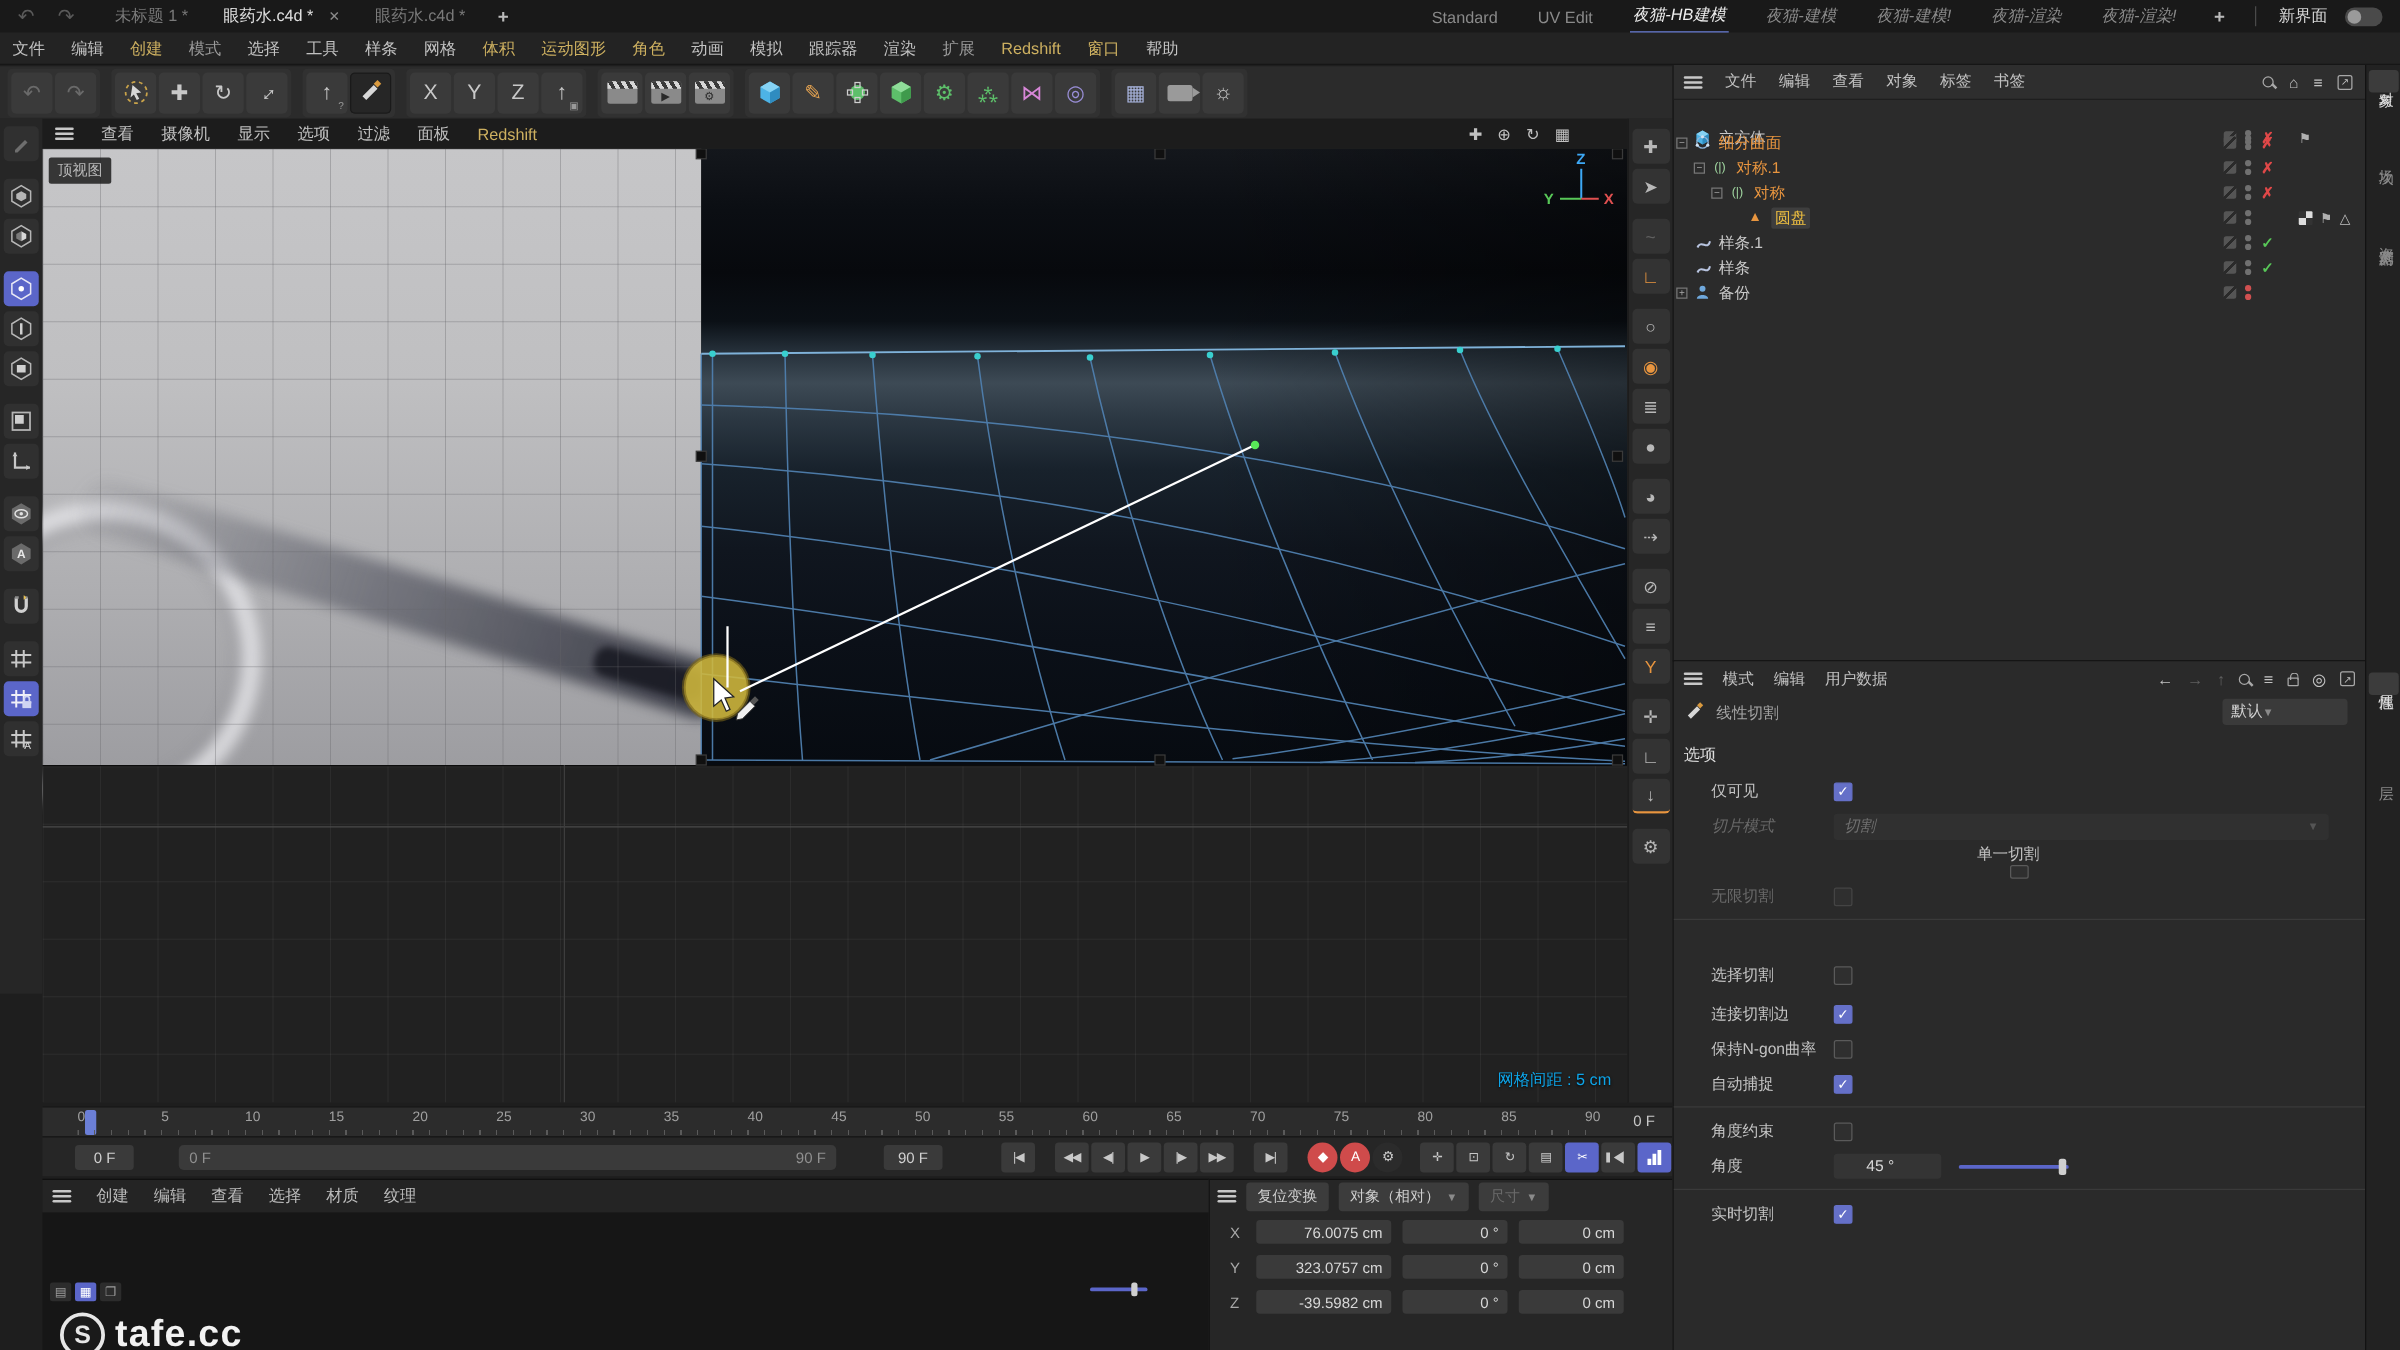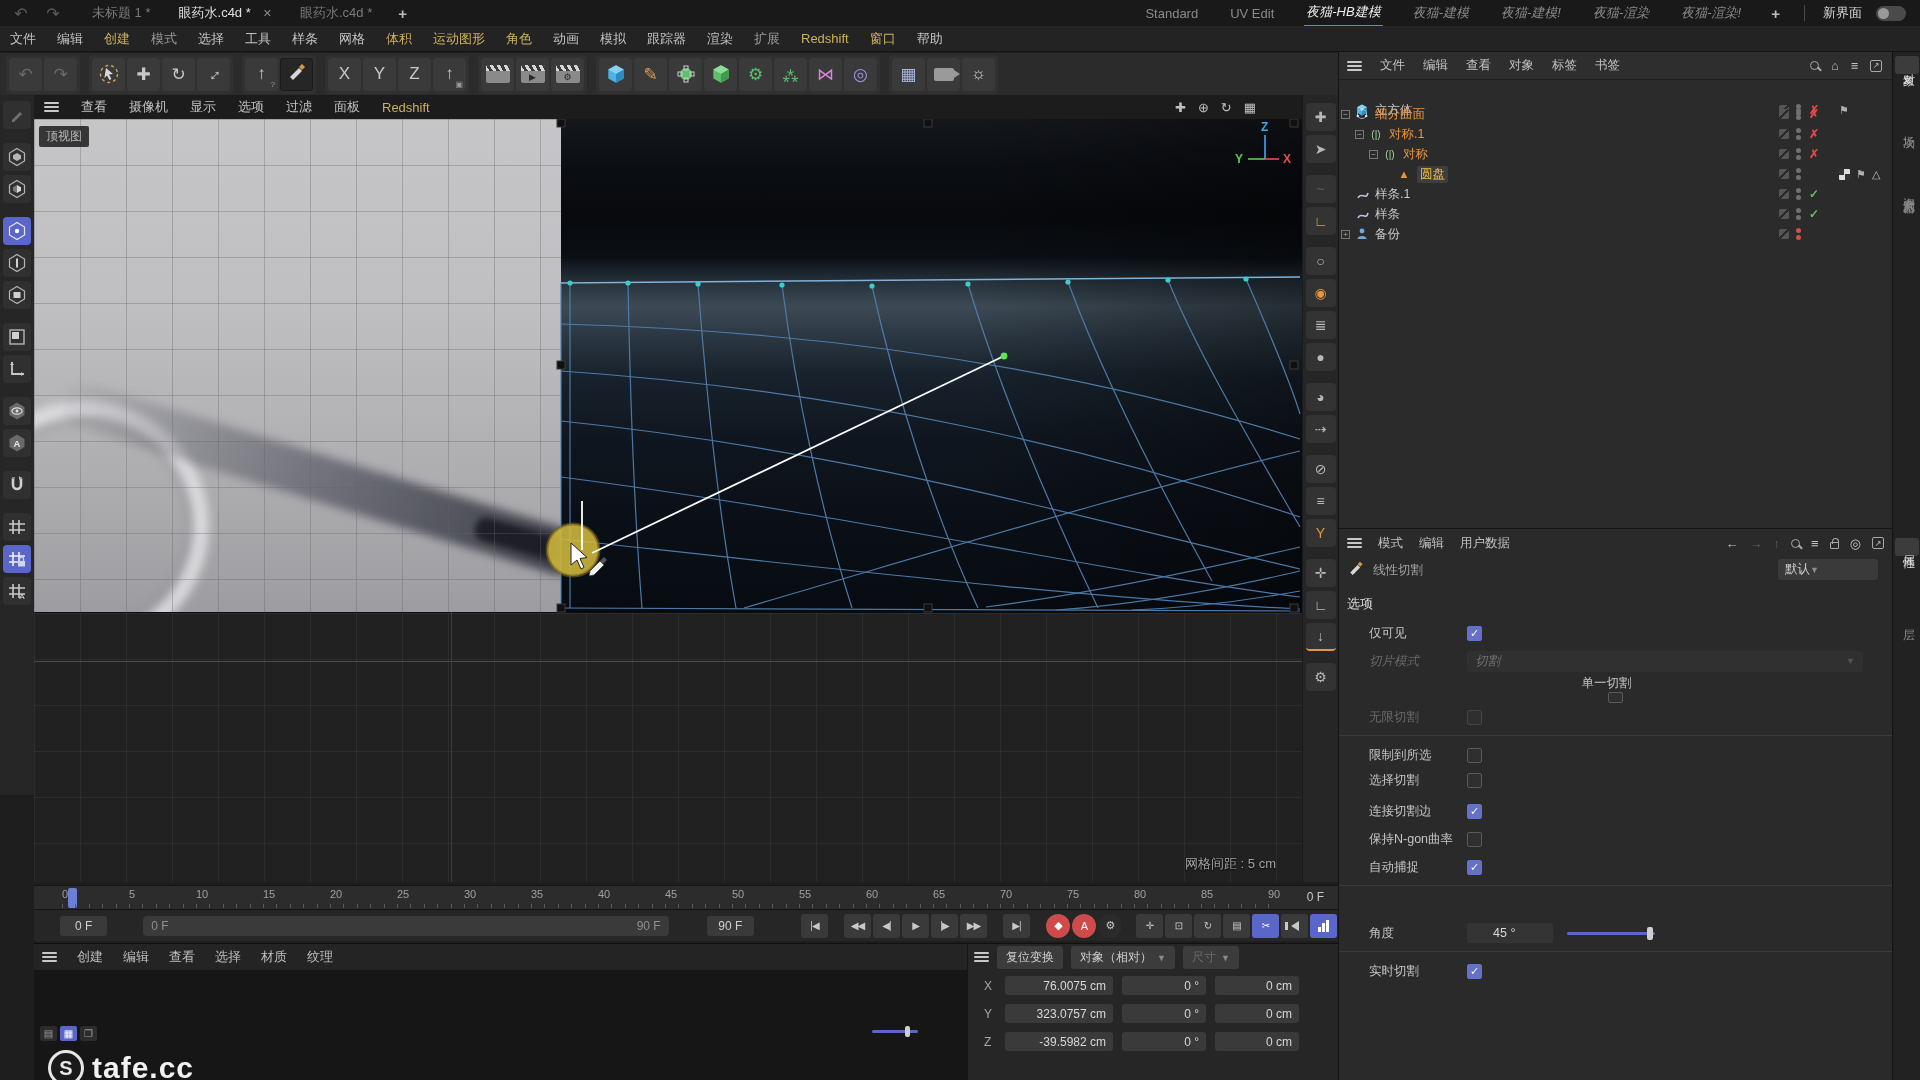--- a/index.html
+++ b/index.html
@@ -73,21 +73,21 @@
     background:linear-gradient(90deg, rgba(70,70,80,.05), rgba(72,74,86,.55) 45%, rgba(38,40,52,.85)); }
   #dropper-tip { left:440px; top:408px; width:90px; height:24px; border-radius:10px; transform:rotate(16deg); background:rgba(24,26,34,.9); filter:blur(3px); }
   #plane { left:527px; top:0; width:741px; height:493px;
     background:linear-gradient(180deg,#14171c 0%,#0b0e13 10%,#07090d 20%,#0b1016 28%,#26313b 33%,#3d4a55 38%,#2b3742 44%,#18222c 52%,#10161f 65%,#0b1018 80%,#070b11 100%); }
   #plane:after { content:""; position:absolute; inset:0; background:linear-gradient(90deg, rgba(0,0,0,0) 55%, rgba(0,0,0,.38)); }
   #lower { left:0; top:493px; width:1268px; height:270px; background:#212121; border-top:1px solid #0c0c0c; }
   #axisH { left:0; top:542px; width:1268px; height:1px; background:#4a4a4a; }
   #axisV { left:417px; top:493px; width:1px; height:270px; background:#3d3d3d; }
   #meshsvg { left:0; top:0; }
   #viewlabel { left:5px; top:7px; background:rgba(28,28,28,.85); color:#b8b8b8; font-size:12px; padding:2px 7px; border-radius:2px; }
-  #gridinfo { right:26px; top:736px; color:#a3a3a3; font-size:13px; text-shadow:0 1px 2px #000; }
+  #gridinfo { right:13px; top:736px; color:#0ea5e9; font-size:13px; text-shadow:0 1px 2px #000; }
 
   
   #strip { left:1302px; top:95px; width:36px; height:787px; background:#262626; border-left:1px solid #1a1a1a; display:flex; flex-direction:column; align-items:center; padding-top:6px; }
   .stile { width:30px; height:28px; background:#333; border-radius:4px; margin:2px 0; display:flex; align-items:center; justify-content:center; font-size:14px; color:#b8b8b8; }
   .stile.orange { color:#e8953f; }
   .stile.dim { color:#5f5f5f; }
   .stile.gap { margin-top:10px; }
 
   
   #ruler { left:34px; top:885px; width:1304px; height:24px; background:#2c2c2c; border-top:1px solid #141414; }
@@ -899,41 +899,41 @@
     </div>
     <div class="arow" style="top:146px;flex-direction:column;">
       <span class="lbl">单一切割</span>
       <span class="cb"></span>
     </div>
     <div class="arow" style="top:174px;">
       <span class="lbl dim">无限切割</span>
       <span class="cb dis"></span>
     </div>
     <div class="asep" style="top:206px;"></div>
-    <div class="arow" style="top:212px;">
-      <span class="lbl">限制到所选</span>
-      <span class="cb"></span>
-    </div>
     <div class="arow" style="top:237px;">
       <span class="lbl">选择切割</span>
       <span class="cb"></span>
     </div>
     <div class="arow" style="top:268px;">
       <span class="lbl">连接切割边</span>
       <span class="cb on">✓</span>
     </div>
     <div class="arow" style="top:296px;">
       <span class="lbl">保持N-gon曲率</span>
       <span class="cb"></span>
     </div>
     <div class="arow" style="top:324px;">
       <span class="lbl">自动捕捉</span>
       <span class="cb on">✓</span>
     </div>
     <div class="asep" style="top:356px;"></div>
+    <div class="arow" style="top:362px;">
+      <span class="lbl">角度约束</span>
+      <span class="cb"></span>
+    </div>
     <div class="arow" style="top:390px;">
       <span class="lbl">角度</span>
       <span class="valbox">45 °</span>
       <span class="slider">
           <i></i>
         </span>
     </div>
     <div class="asep" style="top:422px;"></div>
     <div class="arow" style="top:428px;">
       <span class="lbl">实时切割</span>

